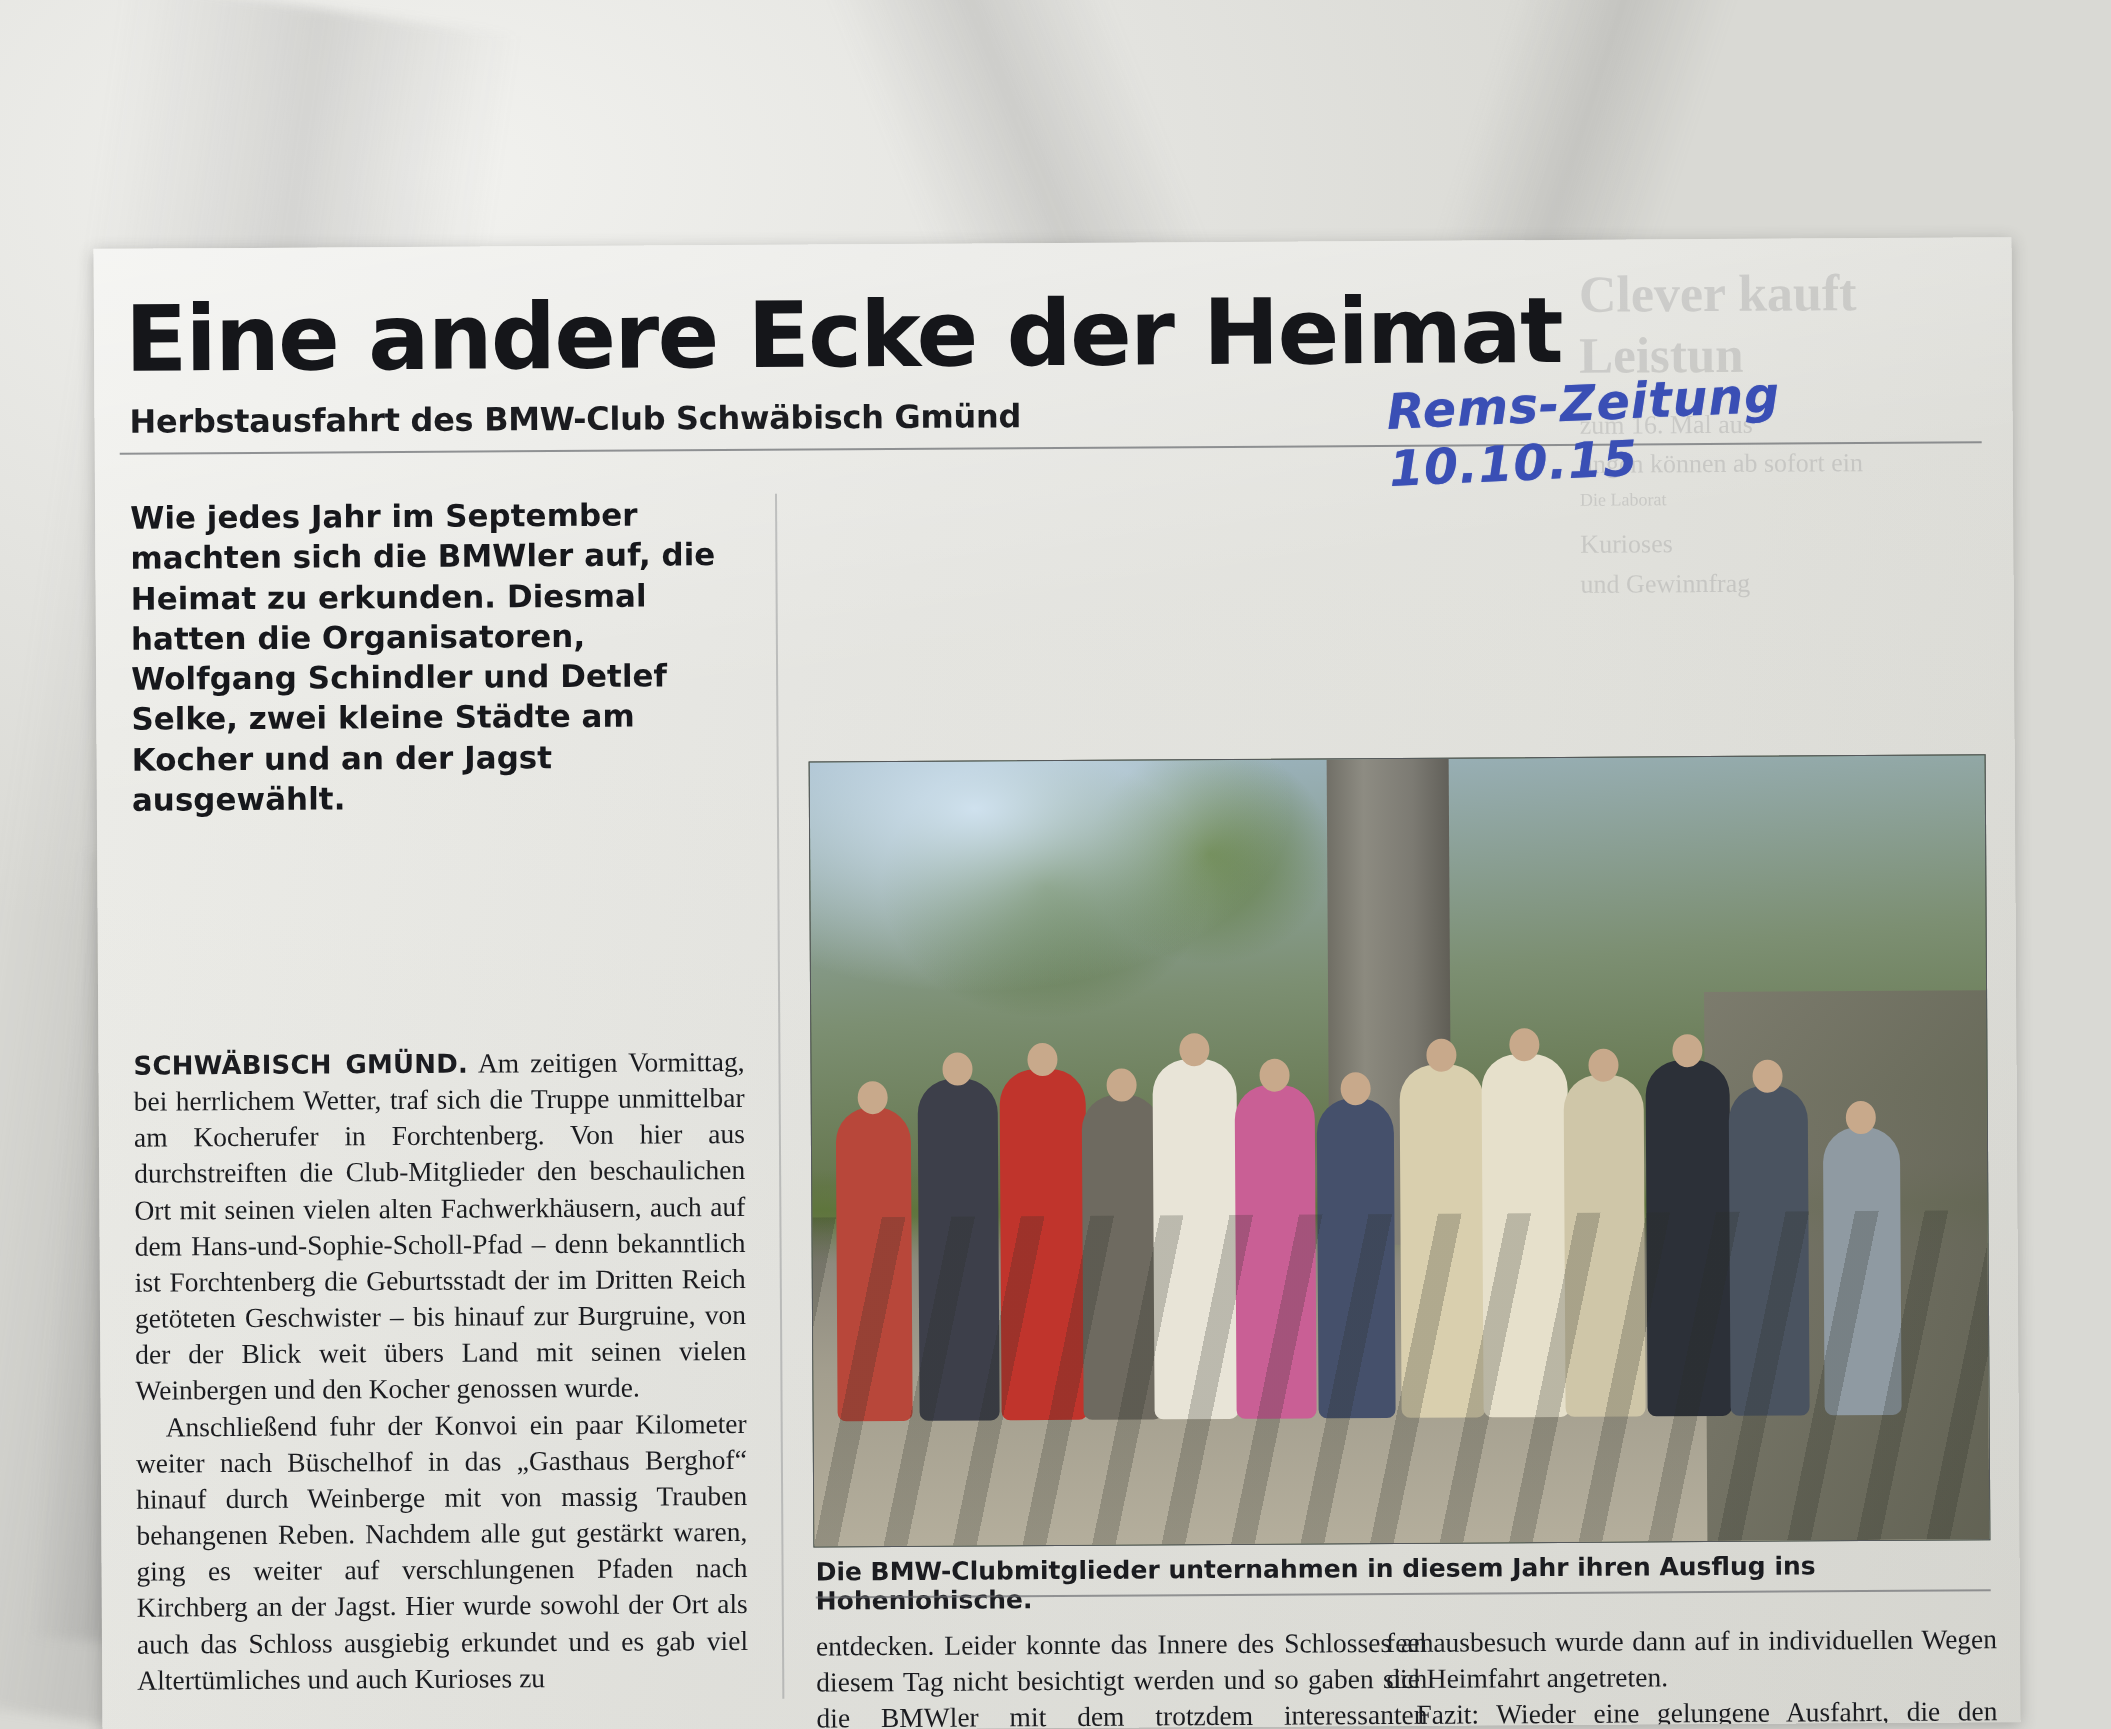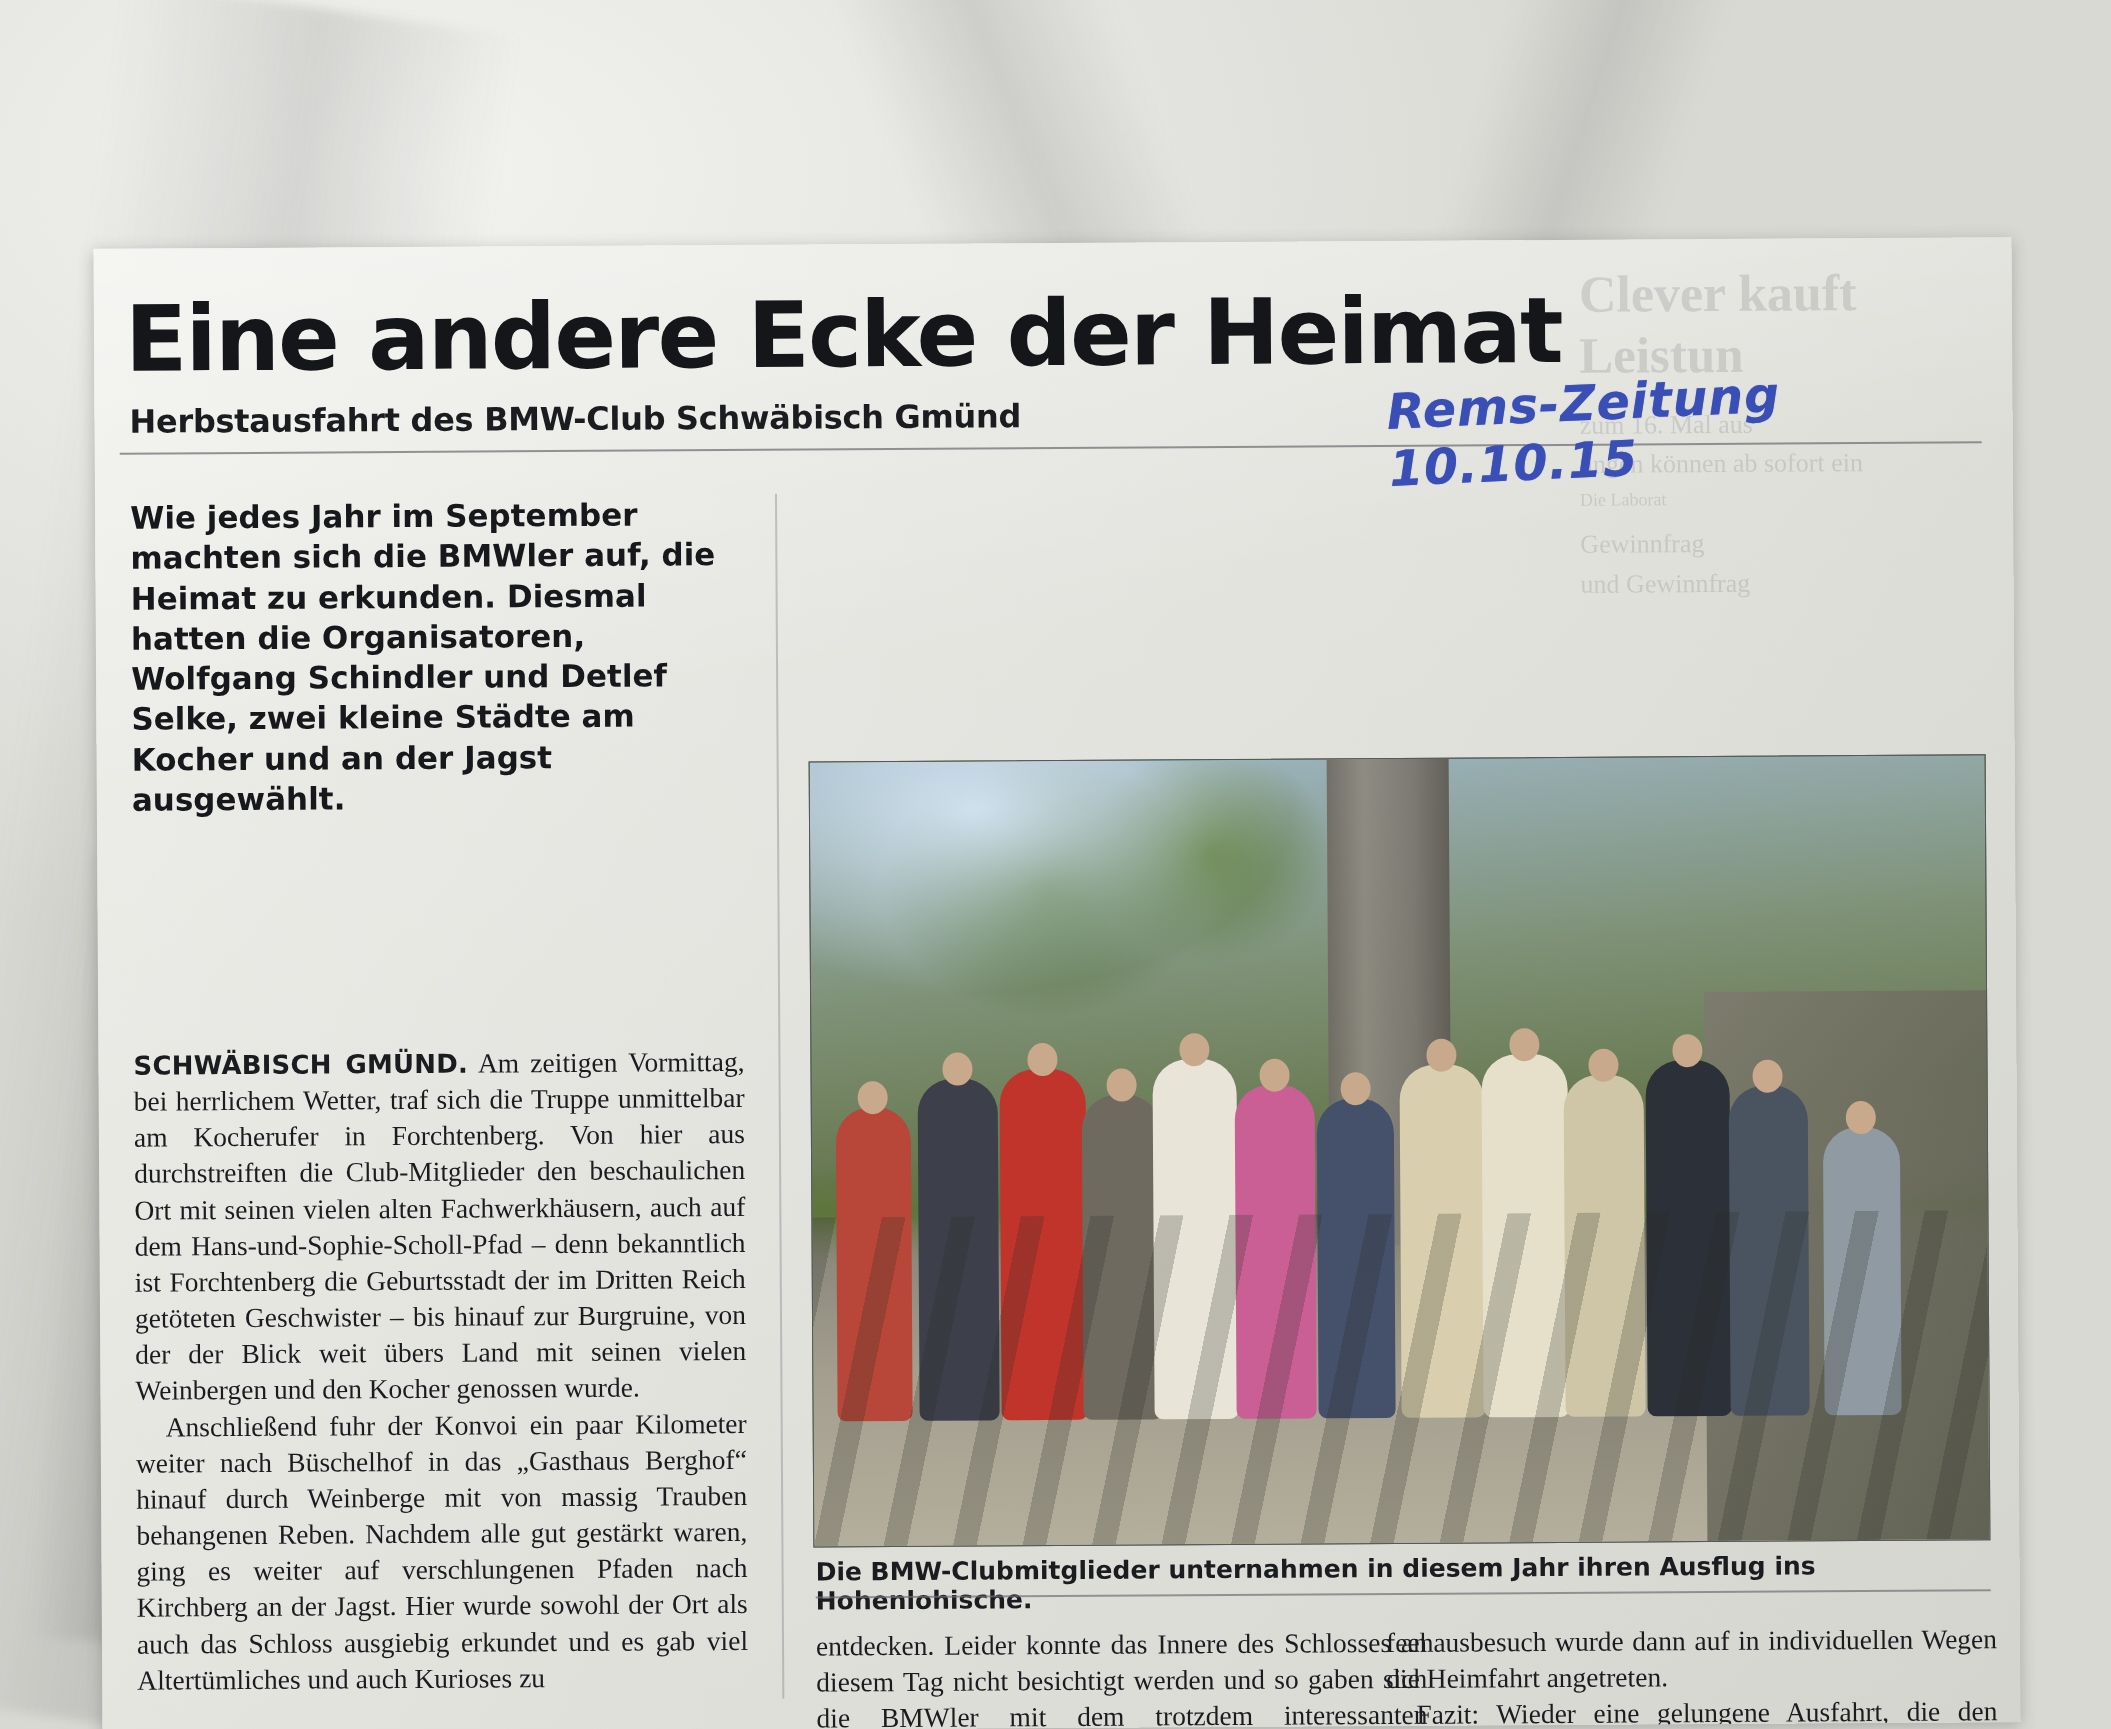--- a/index.html
+++ b/index.html
@@ -251,21 +251,21 @@
   <div class="crease" style="left:52px;top:856px;width:140px;height:786px;transform:rotate(4deg);"></div>
 </div>
 
 <div id="clipping">
 
   <div class="bleed" style="left:1485px;top:24.5px;font-size:52px;font-weight:bold;">Clever kauft</div>
   <div class="bleed" style="left:1485px;top:87px;font-size:51px;font-weight:bold;">Leistun</div>
   <div class="bleed" style="left:1485px;top:171px;font-size:26px;">zum 16. Mal aus</div>
   <div class="bleed" style="left:1485px;top:210px;font-size:26px;">ungen können ab sofort ein</div>
   <div class="bleed" style="left:1485px;top:250px;font-size:18px;">Die Laborat</div>
-  <div class="bleed" style="left:1485px;top:290px;font-size:26px;">Gewinnfrag</div>
+  <div class="bleed" style="left:1485px;top:290px;font-size:26px;">Kurioses</div>
   <div class="bleed" style="left:1485px;top:330px;font-size:26px;">und Gewinnfrag</div>
   <div class="bleed" style="left:1450px;top:1013px;font-size:26px;">Ende letzten</div>
   <div class="bleed" style="left:1450px;top:1053px;font-size:26px;">Jahres</div>
 
   <div id="headline">Eine andere Ecke der Heimat</div>
   <div id="subhead">Herbstausfahrt des BMW-Club Schwäbisch Gmünd</div>
   <div id="rule-top"></div>
 
   <div id="handwriting">Rems-Zeitung 10.10.15</div>
 

